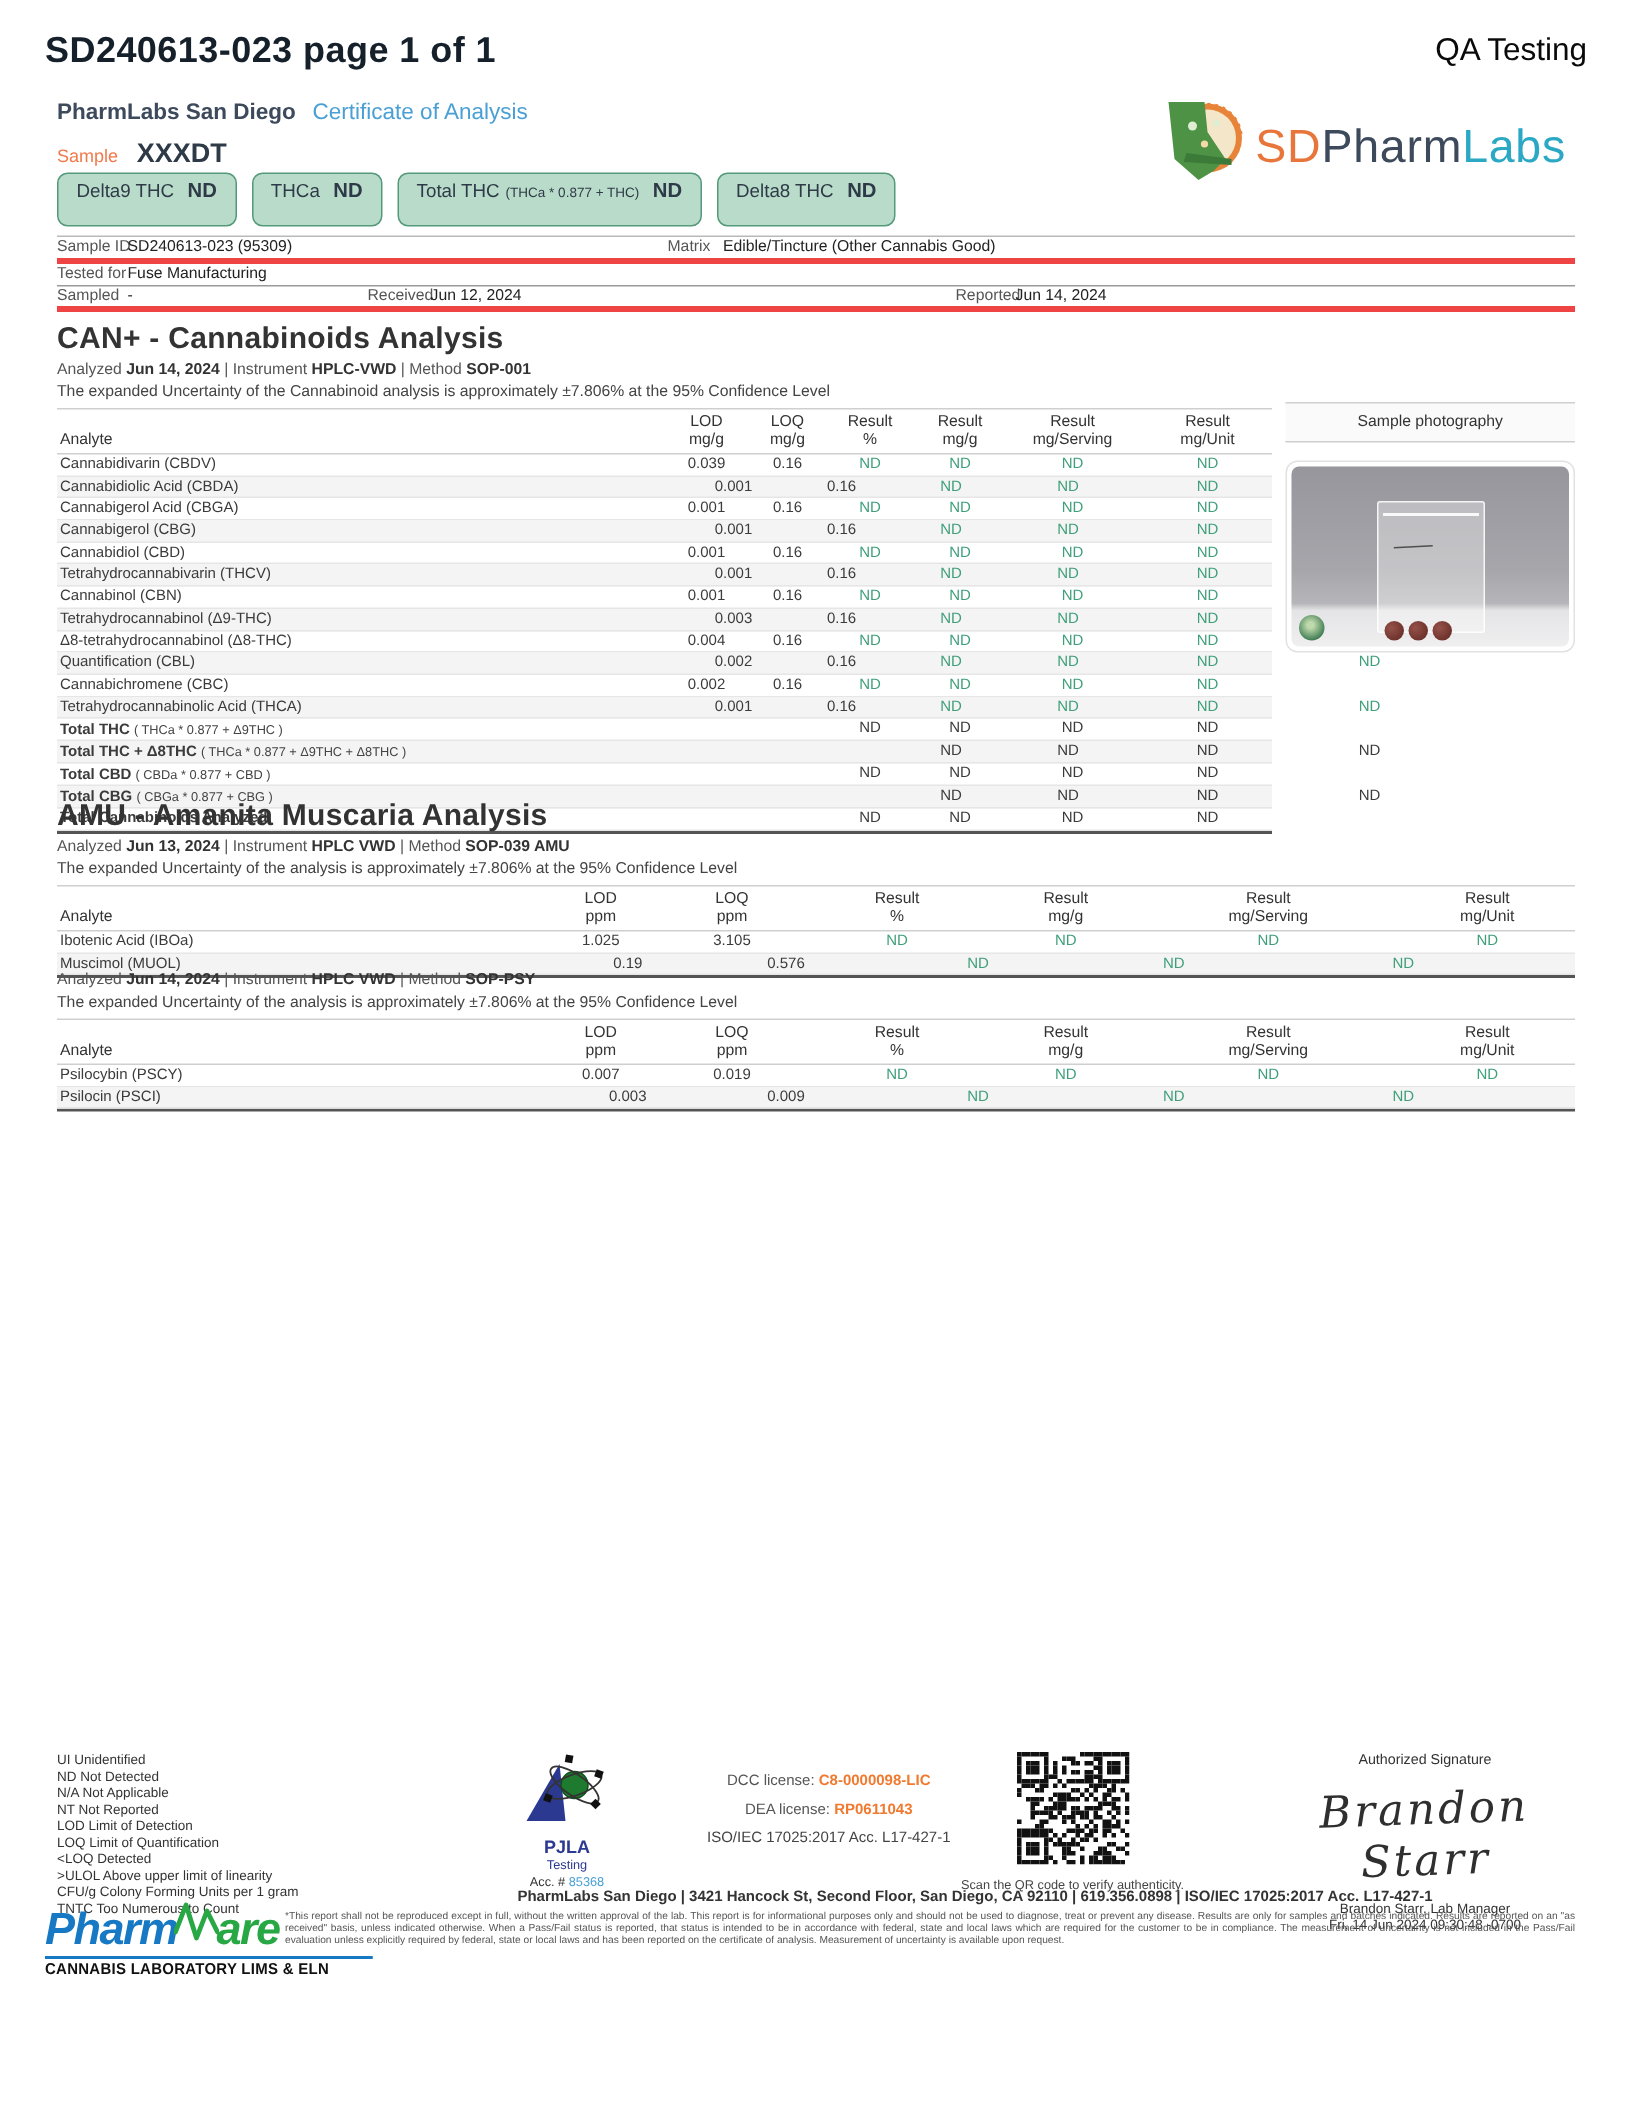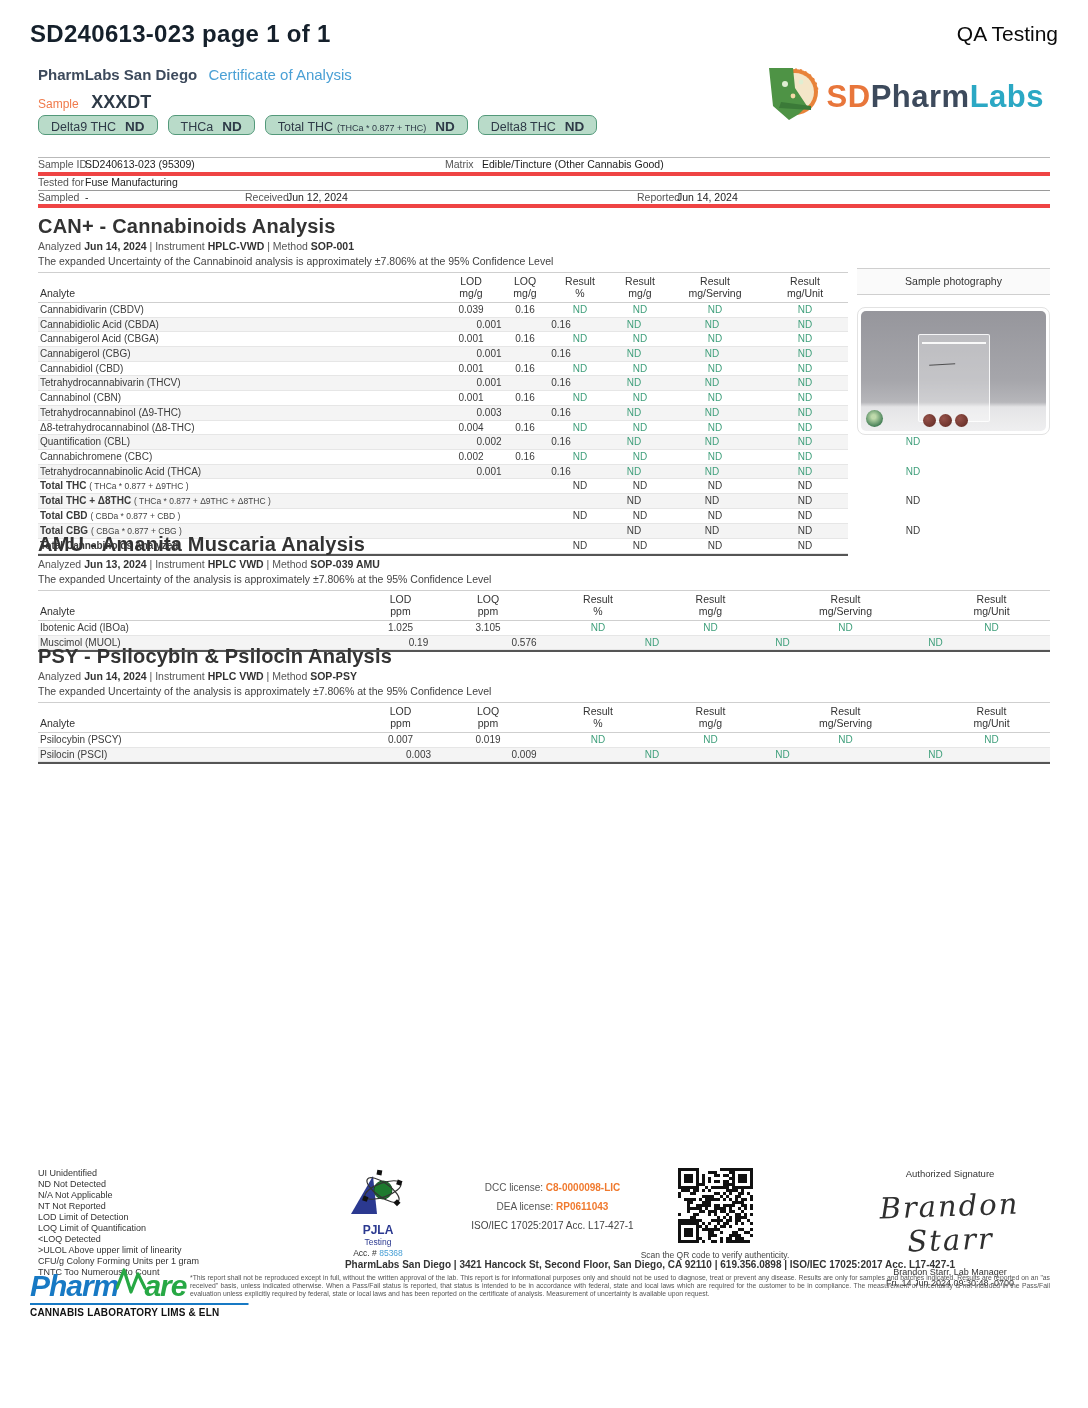--- a/index.html
+++ b/index.html
@@ -11,29 +11,29 @@
   .qa-corner{position:absolute;right:30px;top:22px;font-size:21px;color:#0a0a0a;}
   .lab-line{position:absolute;left:38px;top:66px;font-size:15px;}
   .lab-name{font-weight:700;color:#3d4a5c;}
   .doc-type{color:#4aa0d5;margin-left:7px;}
   .sample-line{position:absolute;left:38px;top:92px;}
   .sample-label{color:#f07a4b;font-size:12px;}
   .sample-value{font-weight:700;font-size:18px;color:#2e3a47;margin-left:8px;}
 
   
   .brand{position:absolute;right:44px;top:62px;display:flex;align-items:center;gap:4px;}
-  .brand-text{font-size:31px;font-weight:700;letter-spacing:.5px;}
+  .brand-text{font-size:31px;font-weight:400;letter-spacing:.5px;}
   .brand-sd{color:#e8763b;}
   .brand-pharm{color:#3d4a5c;}
   .brand-labs{color:#2ba8c4;}
 
   
   .badges{position:absolute;left:38px;top:115px;display:flex;gap:10px;}
   .badge{background:#b9dbc9;border:1.6px solid #53997a;border-radius:7px;
-         padding:3px 12px 0 12px;display:flex;align-items:baseline;font-size:12.5px;color:#2e3a47;}
+         padding:3px 12px 16px 12px;display:flex;align-items:baseline;font-size:12.5px;color:#2e3a47;}
   .badge .sub{font-size:9px;margin-left:4px;}
   .badge .val{font-weight:700;font-size:13.5px;margin-left:9px;}
 
   
   .sinfo{position:absolute;left:38px;top:157px;width:1012px;font-size:10.5px;border-top:1px solid #b9b9b9;}
   .sinfo .row{position:relative;height:13.8px;line-height:13.5px;border-bottom:4px solid #ef4444;}
   .sinfo .row.heavy{border-bottom:1px solid #9a9a9a;}
   .sinfo span{position:absolute;white-space:nowrap;}
   .si-l{color:#555;}
   .si-v{color:#222;}
@@ -435,21 +435,20 @@
           <div class="c">0.576</div>
           <div class="c nd">ND</div>
           <div class="c nd">ND</div>
           <div class="c nd">ND</div>
           <div class="c nd">ND</div>
         </div>
       </div>
   </div>
 
   <div class="section" style="top:645px">
-    <div class="sec-title">PSY - Psilocybin &amp; Psilocin Analysis</div>
     <div class="sec-meta" id="psy-meta"><span>Analyzed </span><b>Jun 14, 2024</b><span>  |  </span><span>Instrument </span><b>HPLC VWD</b><span>  |  </span><span>Method </span><b>SOP-PSY</b></div>
     <div class="sec-unc">The expanded Uncertainty of the analysis is approximately ±7.806% at the 95% Confidence Level</div>
     <div class="wide-grid thead" id="psy-head">
         <div class="hc analyte">Analyte</div>
         <div class="hc">
           <div>LOD</div>
           <div>ppm</div>
         </div>
         <div class="hc">
           <div>LOQ</div>

